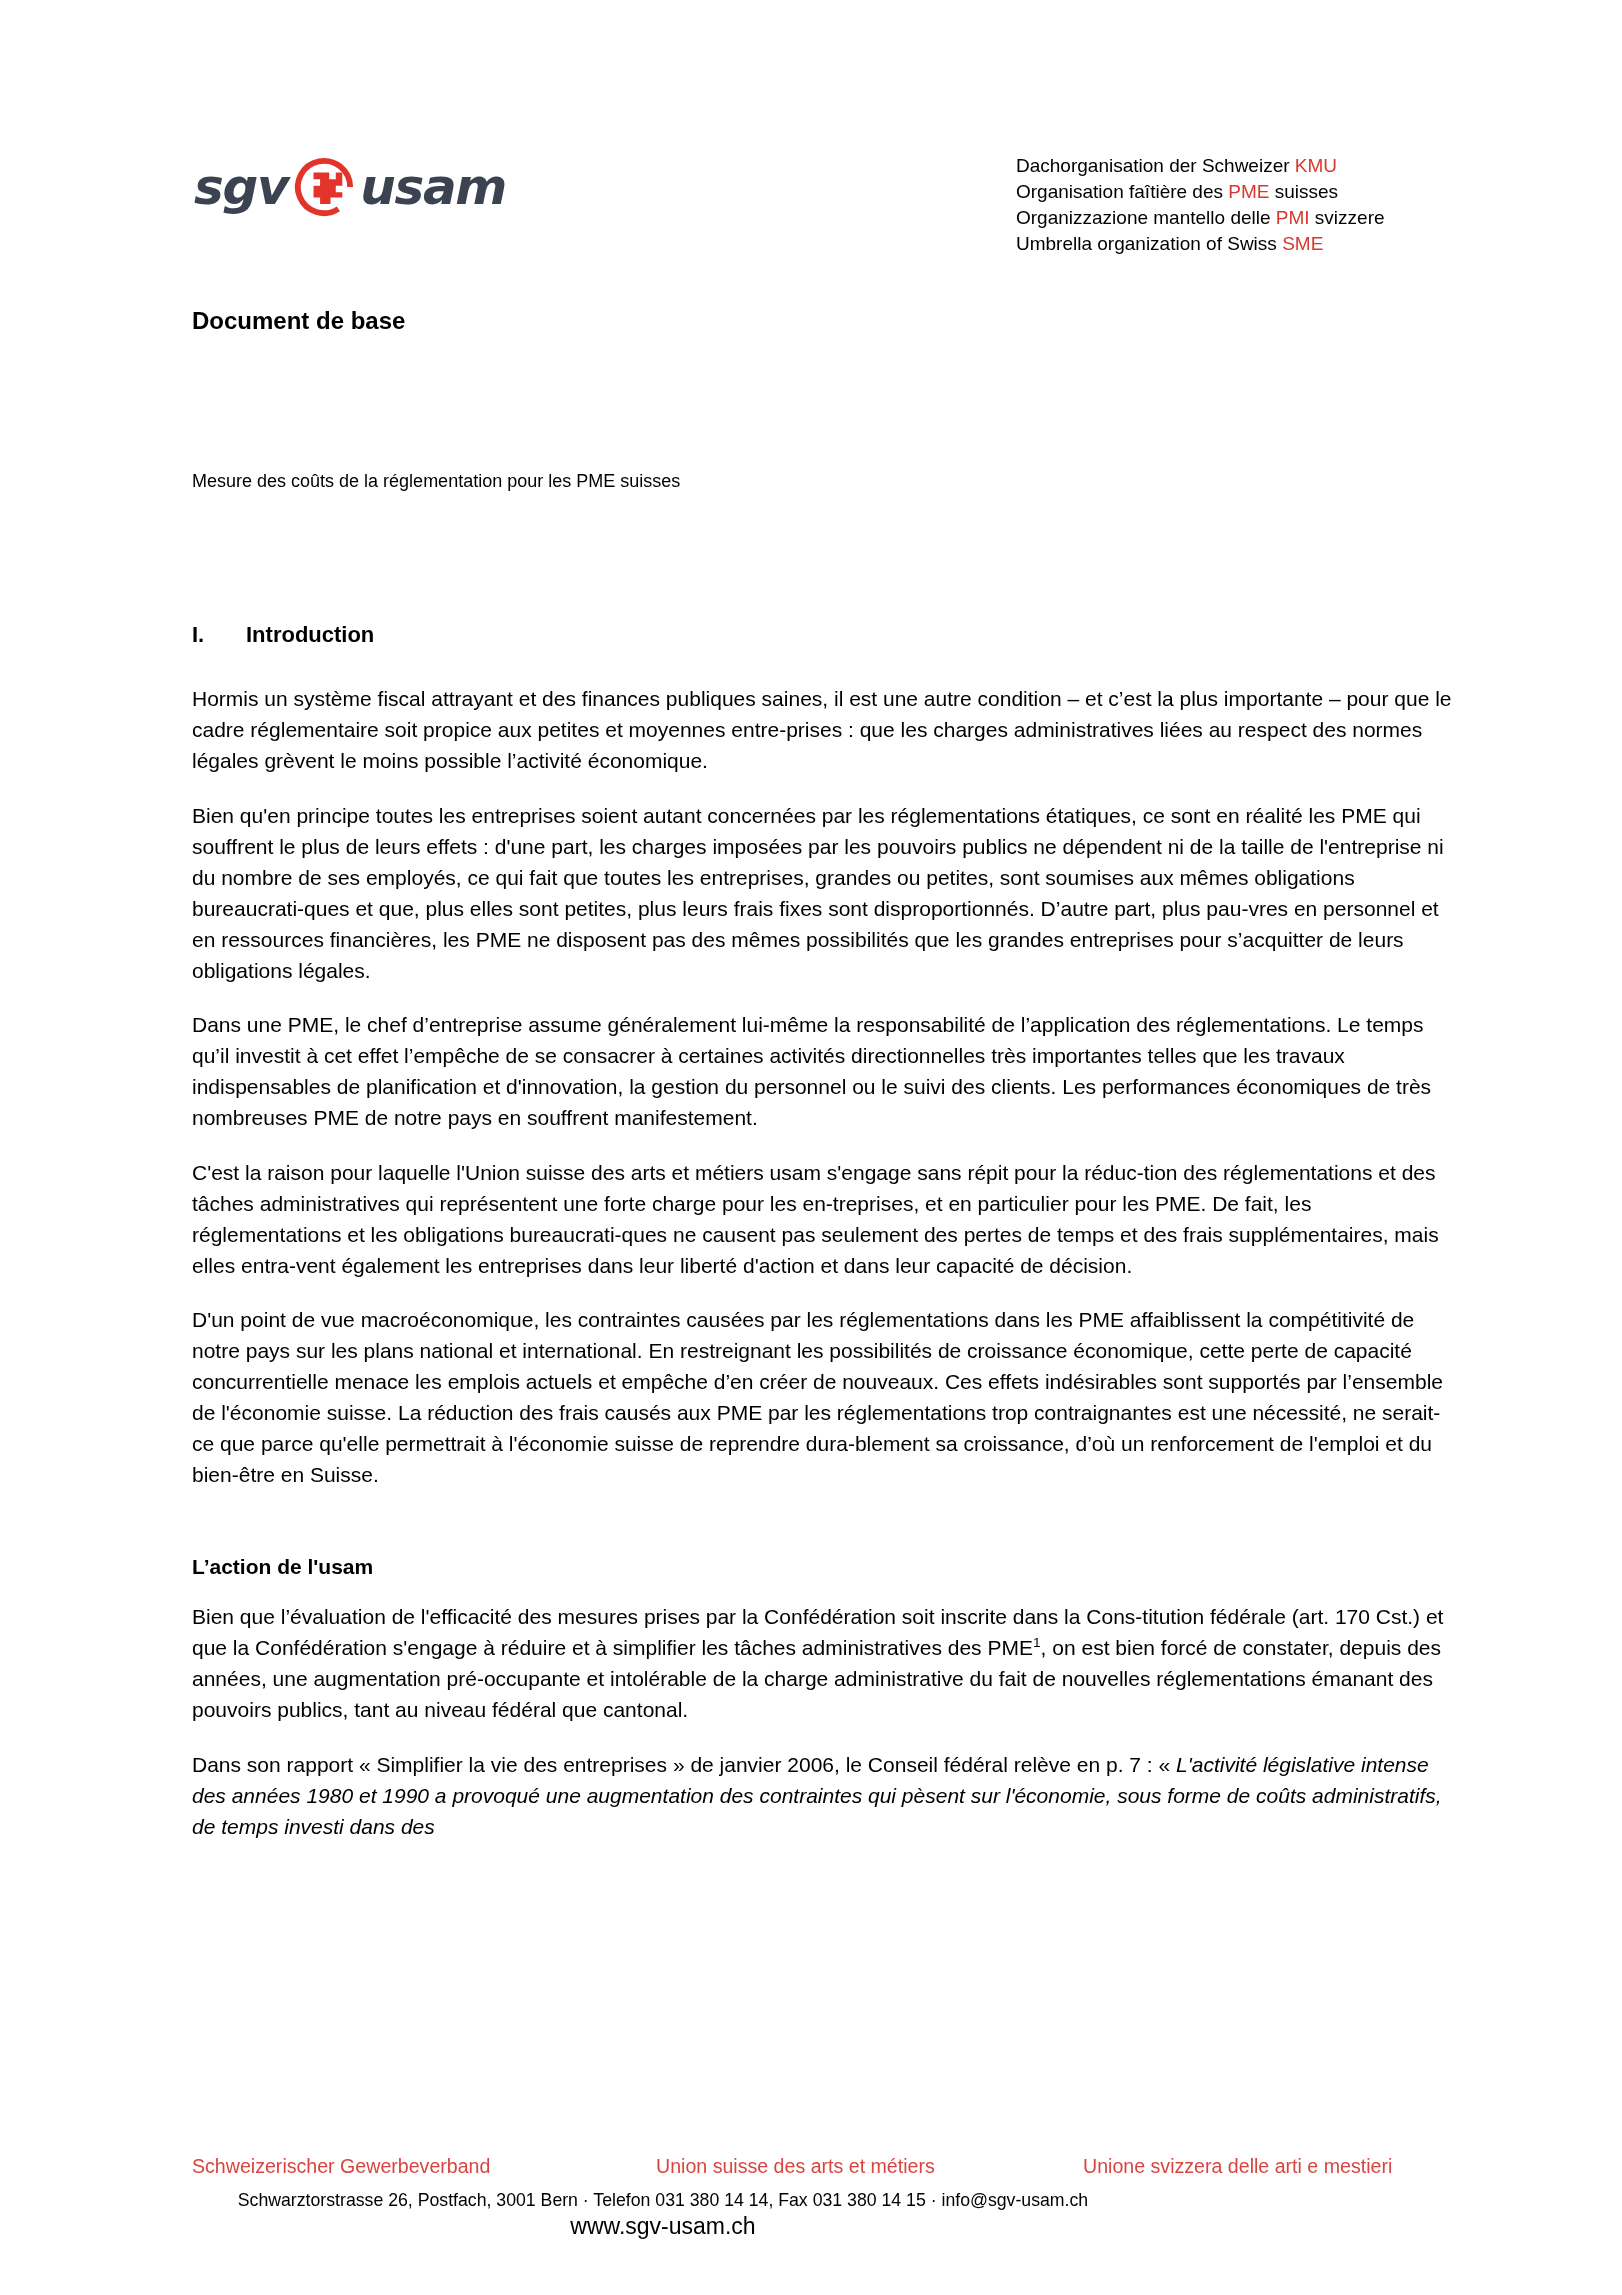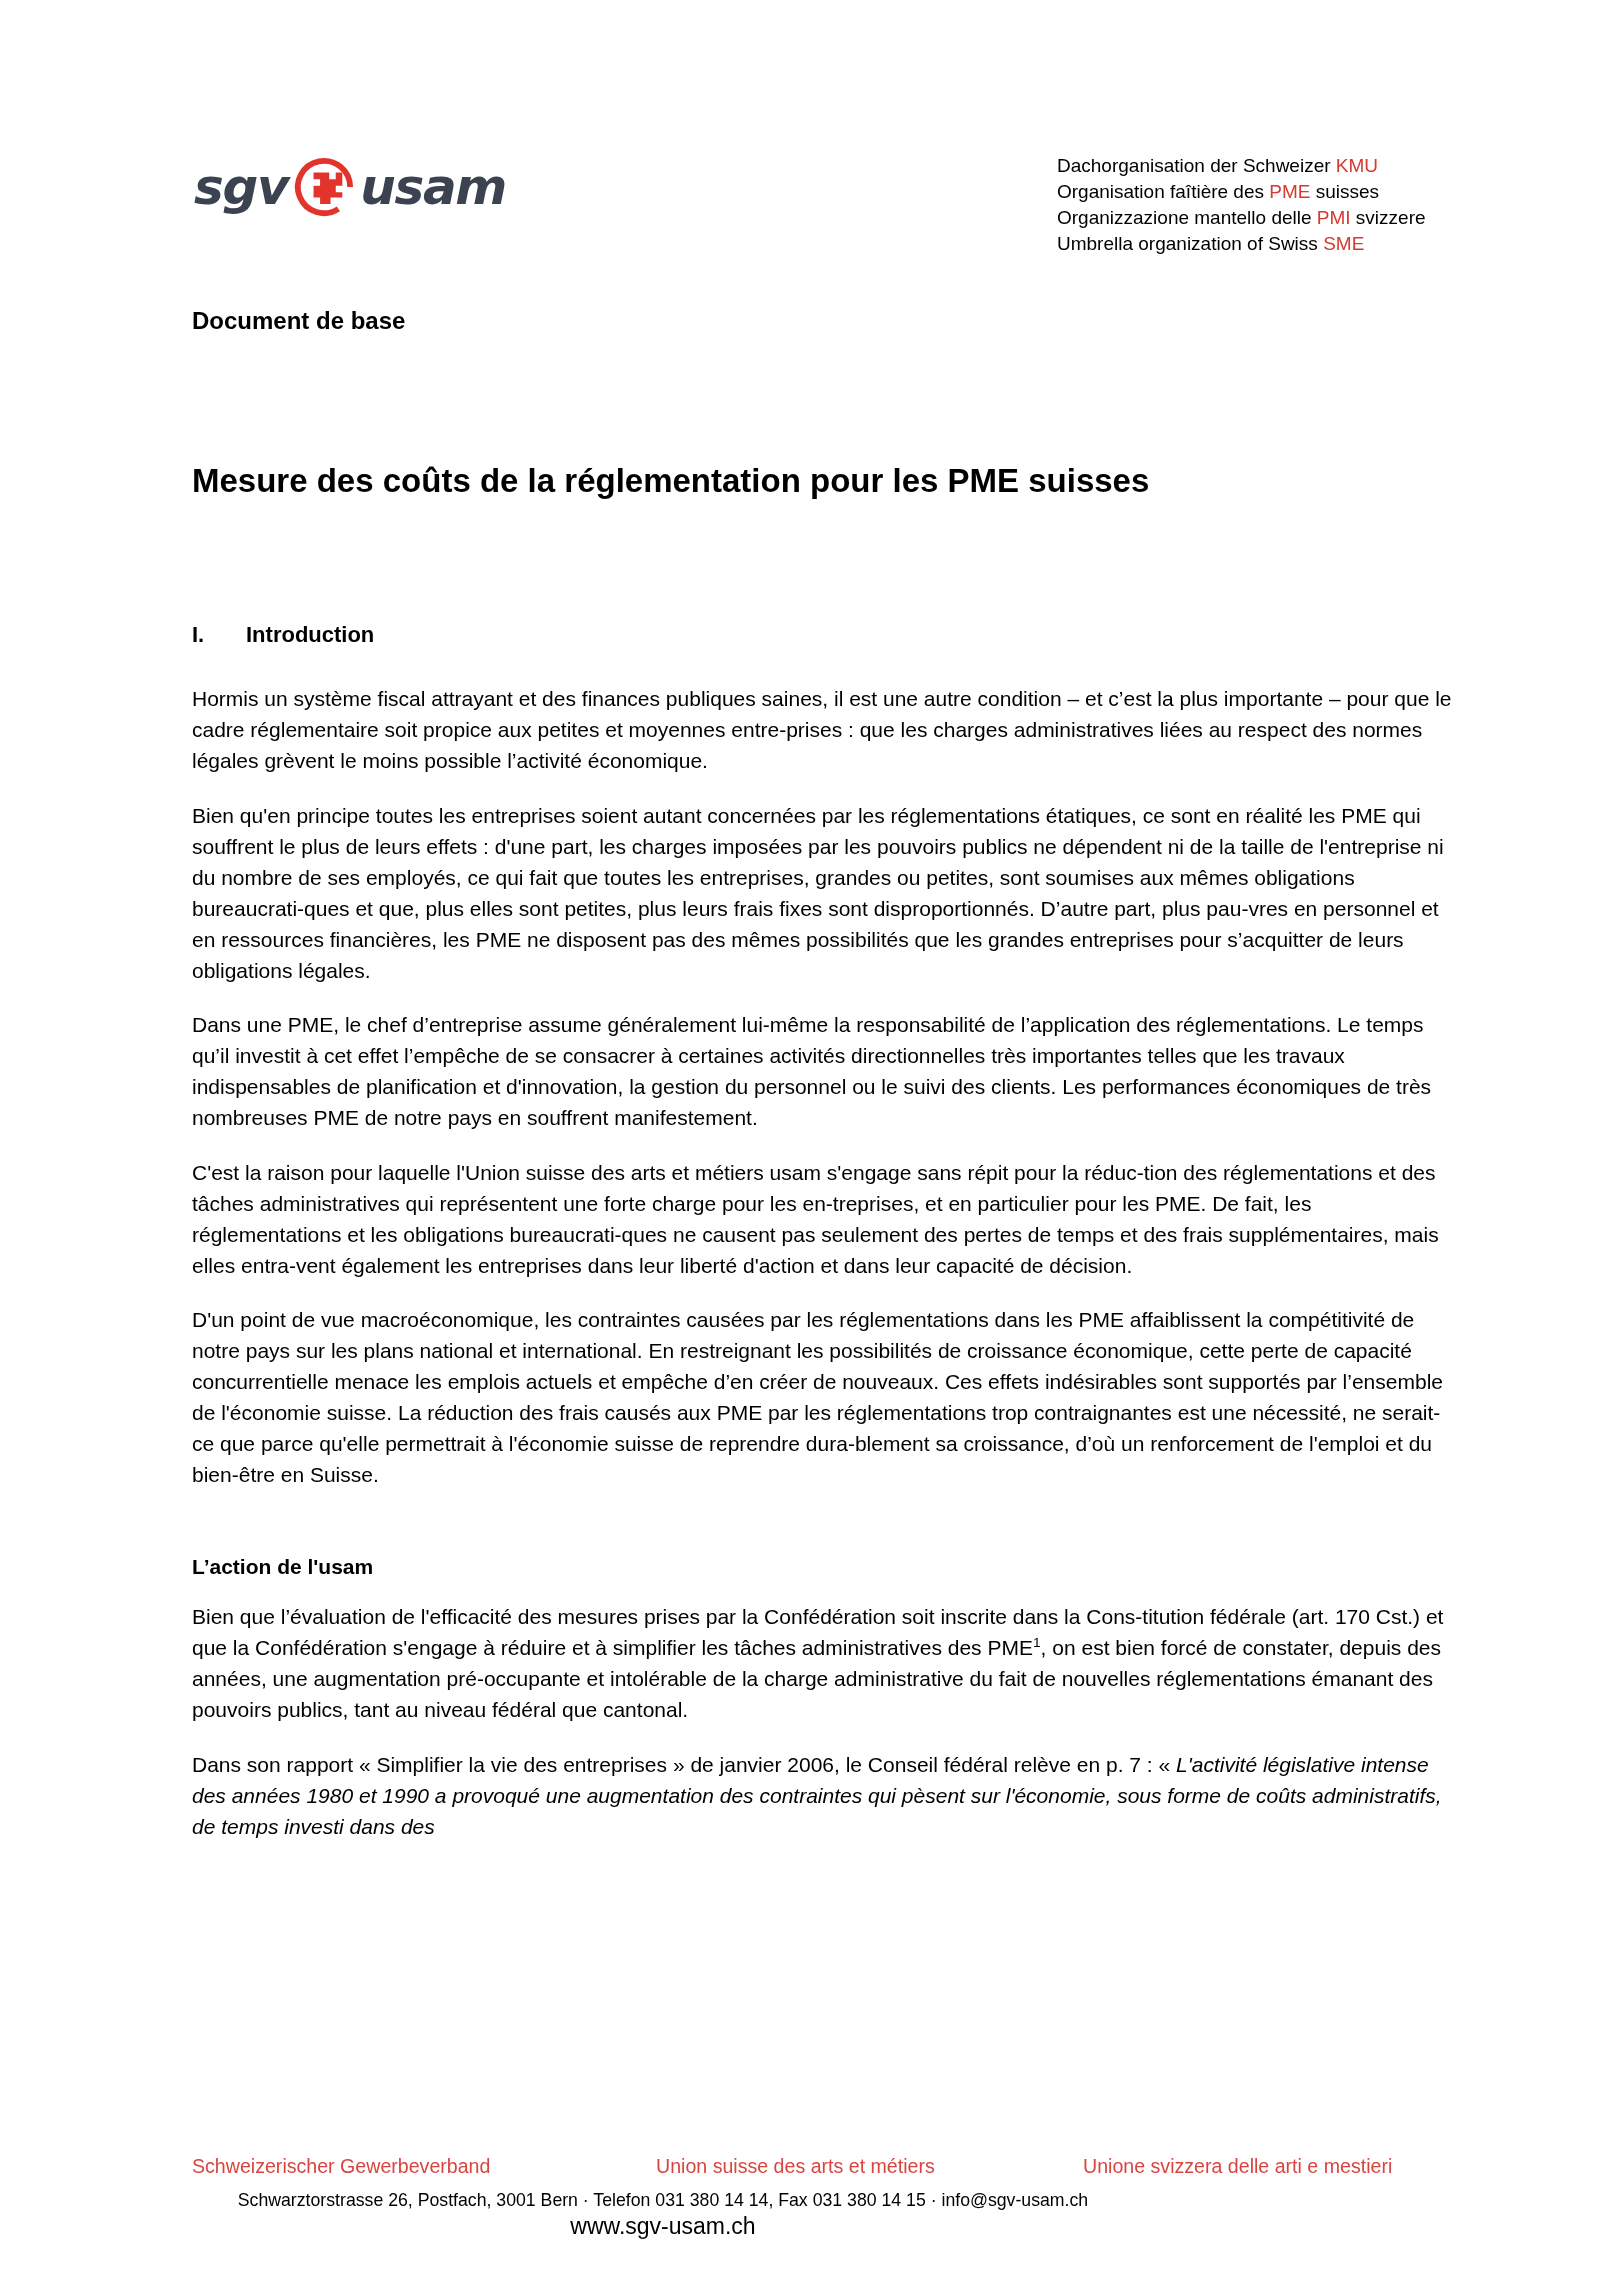--- a/index.html
+++ b/index.html
@@ -51,21 +51,21 @@
     position: relative;
     width: 68px;
     height: 68px;
     margin: 0 2.6px 0 1.3px;
     flex: 0 0 auto;
   }
   .logo-emblem svg { display: block; }
 
   .org-lines {
     position: absolute;
-    left: 1057px;
+    left: 1016px;
     top: 153px;
     font-size: 19px;
     line-height: 26px;
     color: #000000;
     white-space: nowrap;
   }
   .org-lines .acronym { color: #D8392F; }
 
   
   .content {
@@ -74,22 +74,22 @@
     top: 308px;
     width: 1262px;
   }
   .doc-kicker {
     font-size: 24px;
     font-weight: bold;
     line-height: 26px;
     margin: 0 0 0 0;
   }
   .doc-title {
-    font-size: 33px;
-    font-weight: bold;
+    font-size: 18px;
+    font-weight: normal;
     line-height: 34px;
     margin: 130px 0 8px 0;
   }
   .section-heading {
     font-size: 22px;
     font-weight: bold;
     line-height: 29px;
     margin: 122px 0 0 0;
     display: flex;
   }

